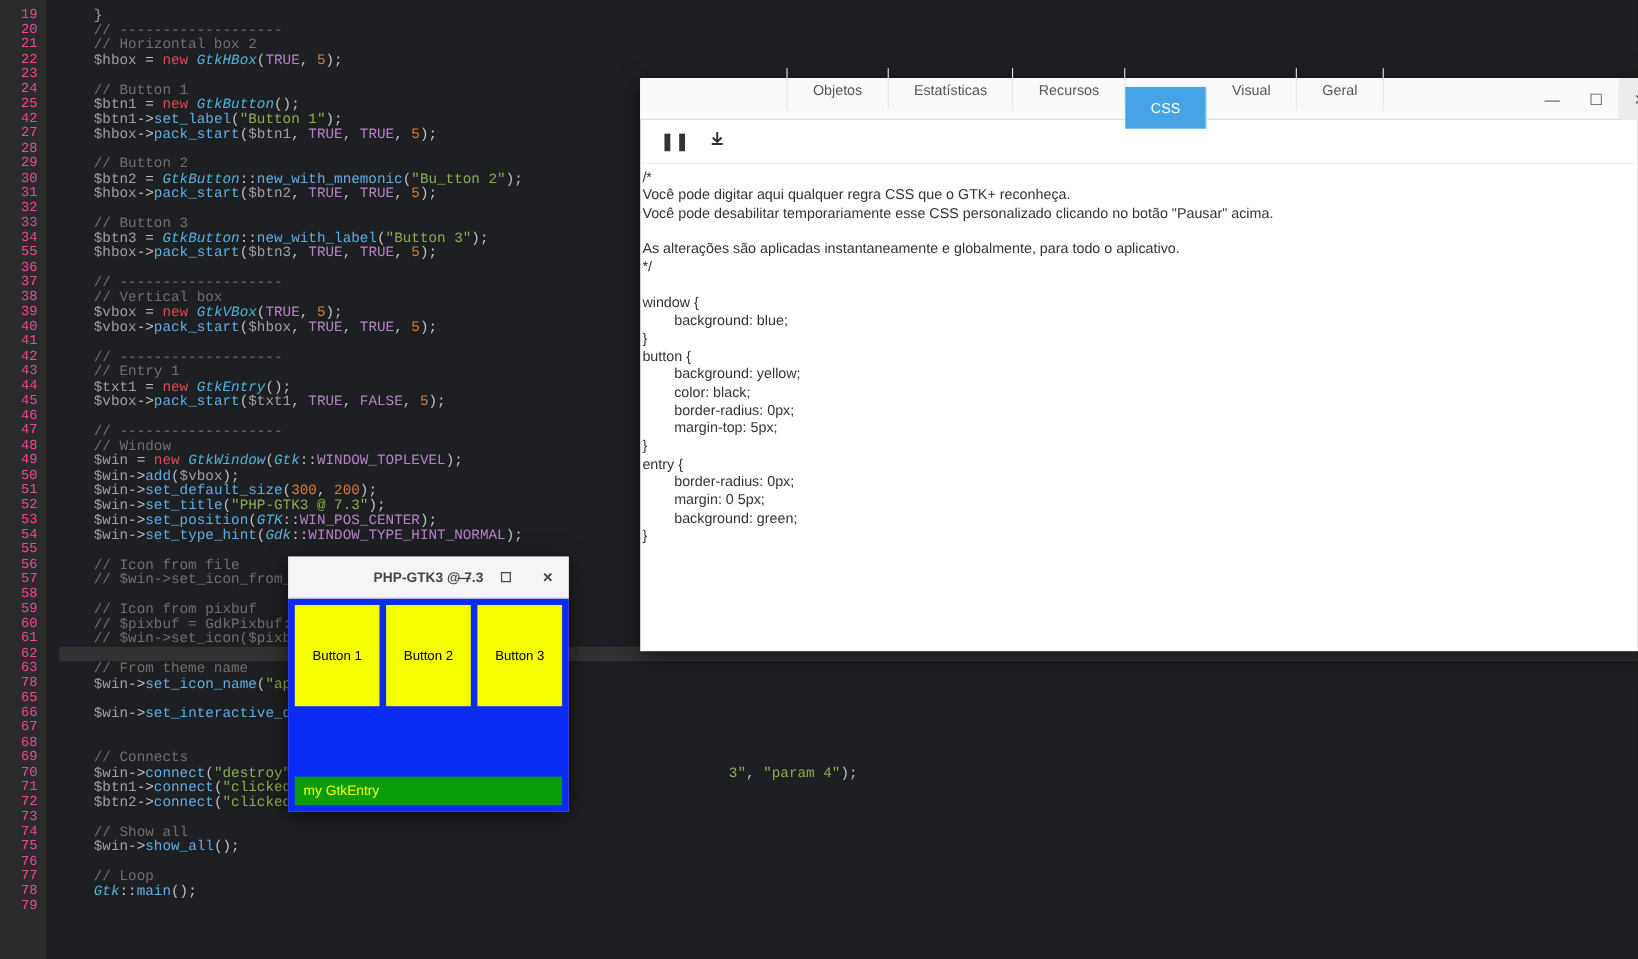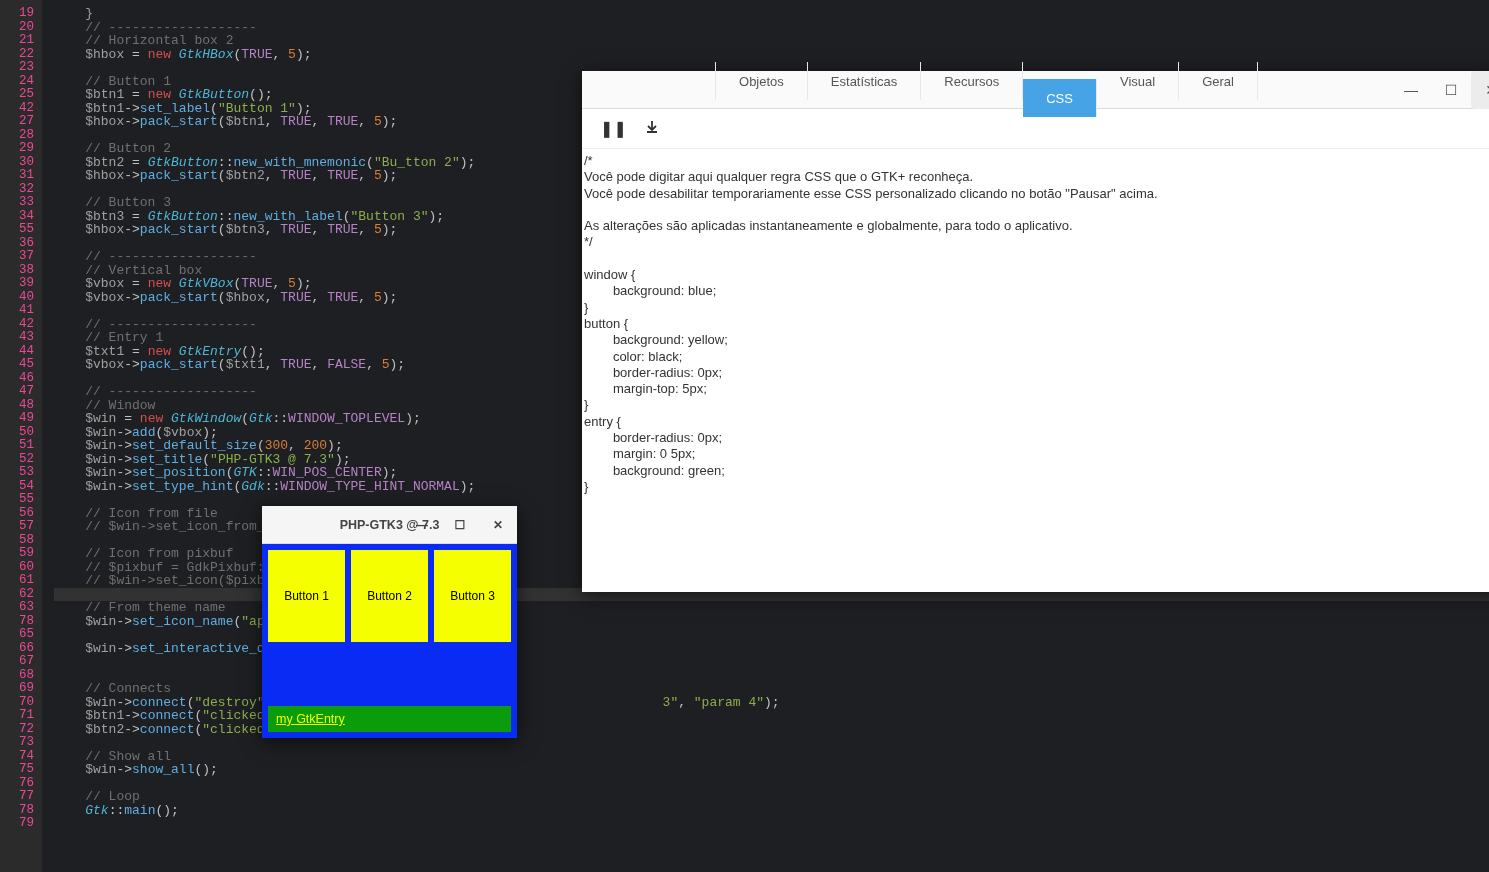--- a/index.html
+++ b/index.html
@@ -79,21 +79,21 @@
   color:#000;
   display:flex; align-items:center; justify-content:center;
   font-family:"Segoe UI",sans-serif; font-size:12px;
 }
 .demo-entry-row { padding:0 6px 6px 6px; margin-top:auto; }
 .demo-entry {
   width:100%; height:26px;
   background:#0b9c0b;
   color:#f6ff00;
   border:none; padding:0 8px;
-  font-family:"Segoe UI",sans-serif; font-size:12.5px;text-decoration:underline;
+  font-family:"Segoe UI",sans-serif; font-size:12.5px;
 }
 
 
 .insp-window {
   position: absolute;
   left: 582px; top: 71px;
   width: 932px; height: 521px;
   background: #fff;
   box-shadow: 0 4px 18px rgba(0,0,0,0.6);
   font-family: "Segoe UI", sans-serif;

